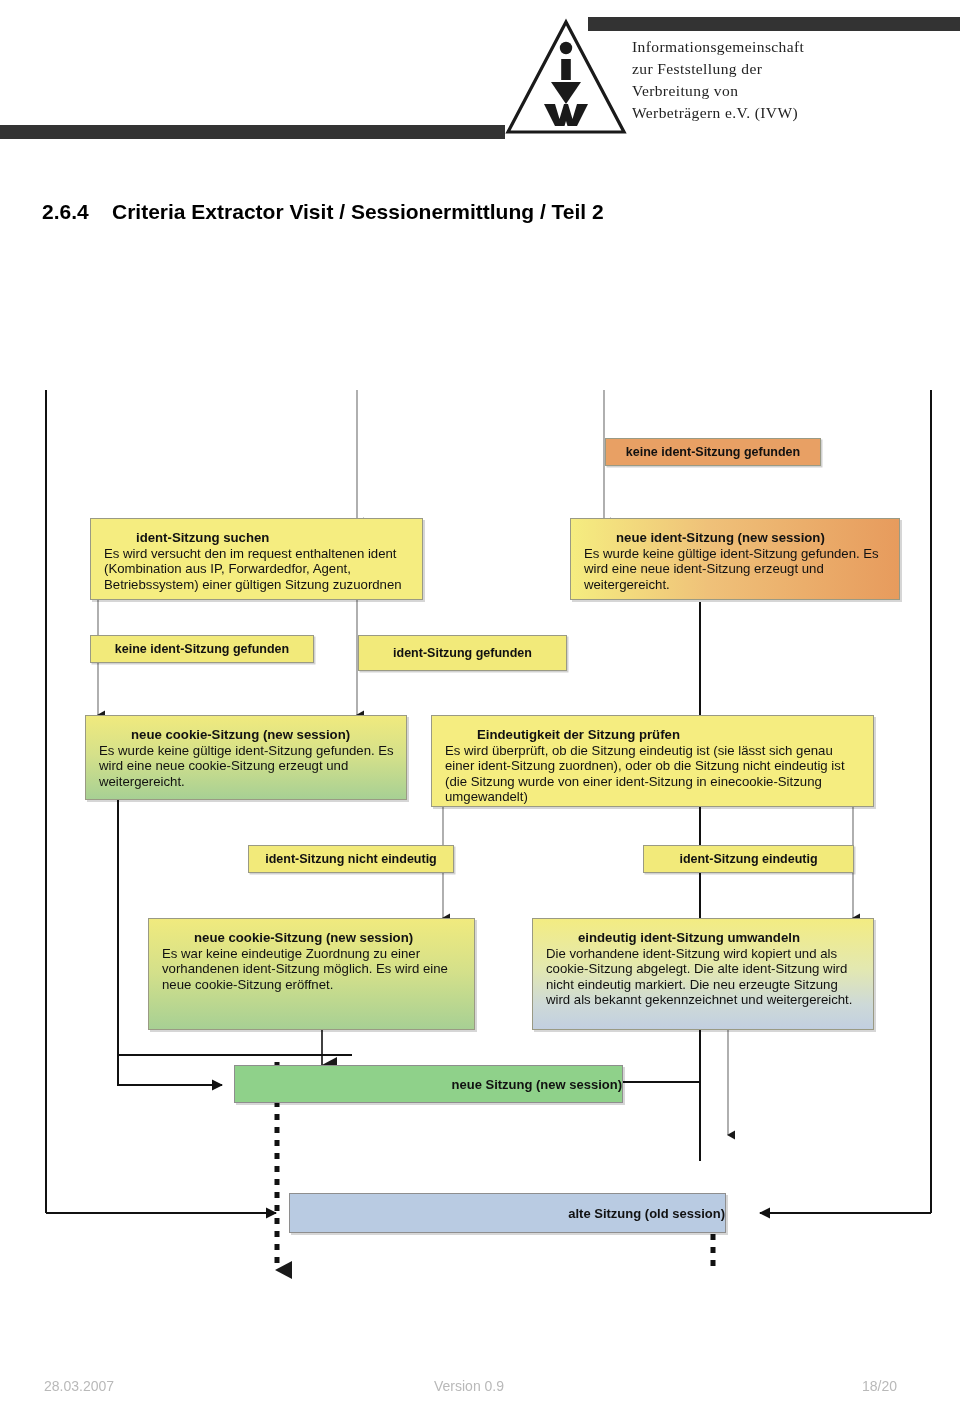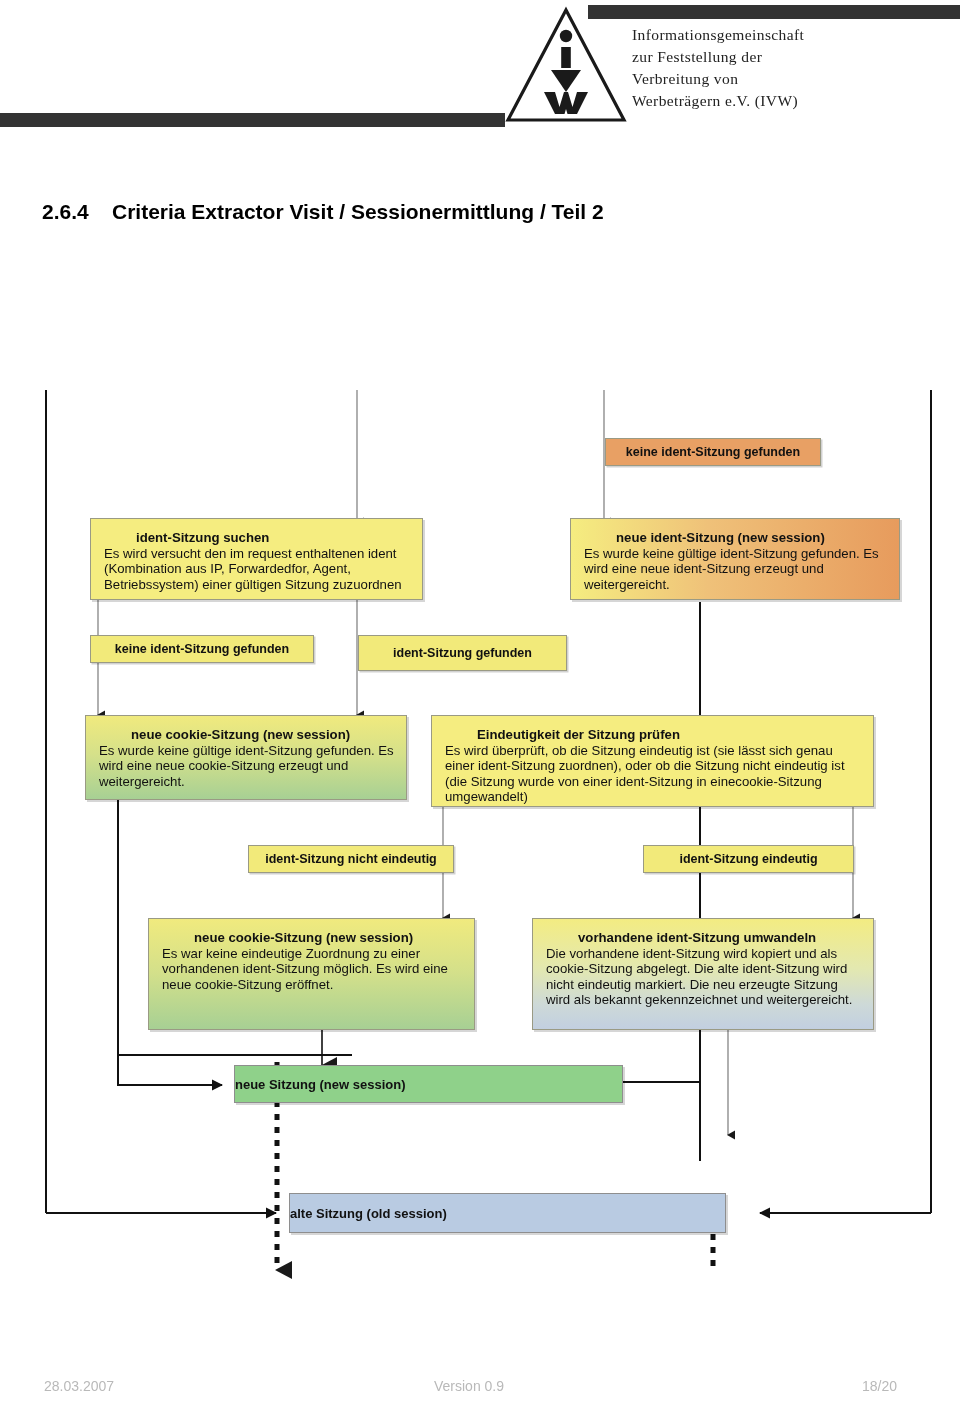--- a/index.html
+++ b/index.html
@@ -3,21 +3,21 @@
 <meta charset="utf-8">
 <style>
   html,body{margin:0;padding:0;background:#ffffff;}
   body{
     width:960px;height:1427px;position:relative;overflow:hidden;
     font-family:"Liberation Sans", sans-serif;
     -webkit-font-smoothing:antialiased;
   }
 
   
-  #header{position:absolute;left:0;top:0;width:804px;height:150px;}
+  #header{position:absolute;left:0;top:12px;width:804px;height:150px;}
   .hdr-bar-left{position:absolute;left:0;top:113px;width:505px;height:14px;background:#333333;}
   .hdr-bar-right{position:absolute;left:588px;top:5px;width:372px;height:14px;background:#333333;}
 
   #logo-triangle{position:absolute;left:505px;top:6px;width:122px;height:118px;}
   #logo-text{position:absolute;left:632px;top:24px;width:330px;
              font-family:"Liberation Serif", serif;font-size:15.5px;color:#222;line-height:22px;}
   #logo-text div{white-space:nowrap;letter-spacing:0.4px;}
 
   
   #page-title{position:absolute;left:42px;top:176px;font-size:21px;font-weight:bold;color:#000;white-space:nowrap;margin-top:24px;}
@@ -51,21 +51,21 @@
   .proc-box .bdy{display:block;}
 
   .g-yellow      {background:#f5ed80;}
   .g-yel-orange  {background:linear-gradient(to right,#f5ed80 0%,#efc179 42%,#e79b5d 100%);}
   .g-yel-green   {background:linear-gradient(to bottom,#f0ea7e 0%,#d4e08a 48%,#a7d094 100%);}
   .g-yel-blue    {background:linear-gradient(to bottom,#f3ec82 0%,#e3e8b0 45%,#cdd9d8 78%,#c2cfe0 100%);}
 
   .term-box{
     border:1px solid #8e8e8e;
     font-size:13px;font-weight:bold;color:#111;
-    display:flex;align-items:center;justify-content:flex-start;
+    display:flex;align-items:center;justify-content:flex-end;
     box-shadow:2px 2px 0 rgba(0,0,0,0.16);
   }
   .t-green{background:#8fd18a;}
   .t-blue {background:#b9cbe2;}
 
   
   #footer{position:absolute;left:0;top:1378px;width:960px;height:30px;font-size:14px;color:#b9b9b9;}
   #footer .f-left {position:absolute;left:44px;top:0;}
   #footer .f-mid  {position:absolute;left:434px;top:0;}
   #footer .f-right{position:absolute;left:862px;top:0;}
@@ -190,21 +190,21 @@
   <div class="node label-box lbl-yellow" style="left:643px;top:615px;width:211px;height:28px;">
     <span>ident-Sitzung eindeutig</span>
   </div>
 
   <div class="node proc-box g-yel-green" style="left:148px;top:688px;width:327px;height:112px;">
     <span class="ttl">neue cookie-Sitzung (new session)</span>
     <span class="bdy">Es war keine eindeutige Zuordnung zu einer vorhandenen ident-Sitzung möglich. Es wird eine neue cookie-Sitzung eröffnet.</span>
   </div>
 
   <div class="node proc-box g-yel-blue" style="left:532px;top:688px;width:342px;height:112px;">
-    <span class="ttl">vorhandene ident-Sitzung umwandeln</span>
+    <span class="ttl">eindeutig ident-Sitzung umwandeln</span>
     <span class="bdy">Die vorhandene ident-Sitzung wird kopiert und als cookie-Sitzung abgelegt. Die alte ident-Sitzung wird nicht eindeutig markiert. Die neu erzeugte Sitzung wird als bekannt gekennzeichnet und weitergereicht.</span>
   </div>
 
   <div class="node term-box t-green" style="left:234px;top:835px;width:389px;height:38px;">
     <span>neue Sitzung (new session)</span>
   </div>
 
   <div class="node term-box t-blue" style="left:289px;top:963px;width:437px;height:40px;">
     <span>alte Sitzung (old session)</span>
   </div>

